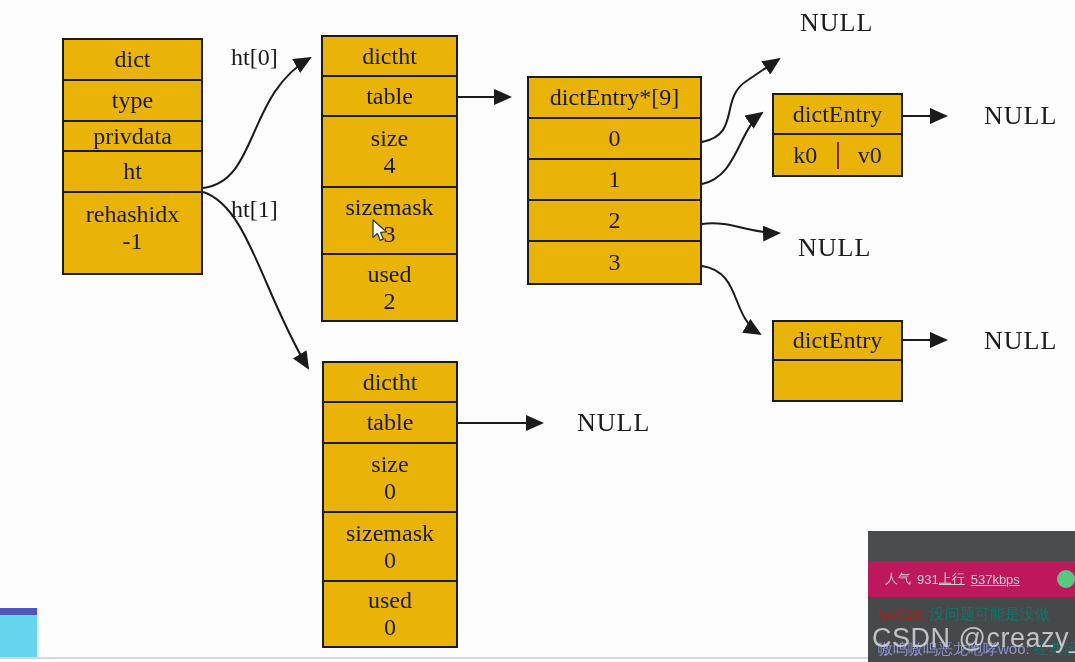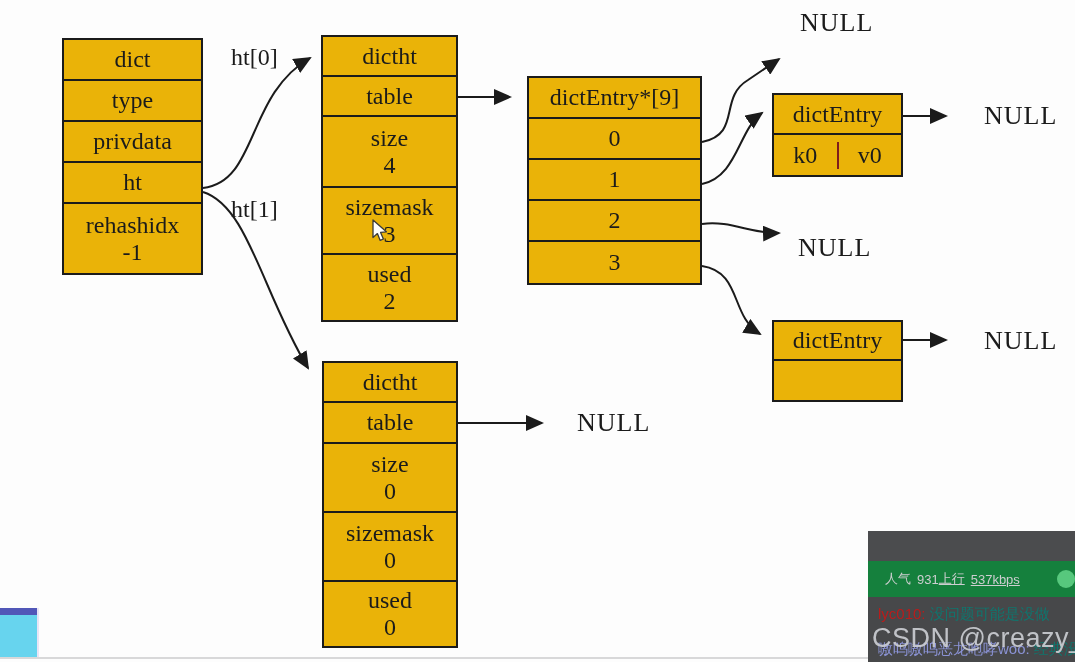--- a/index.html
+++ b/index.html
@@ -68,21 +68,21 @@
     </g>
   </svg>
 
   <div class="box" style="left:62px;top:38px;width:141px;height:237px;">
     <div class="cell" style="height:41px;">
         <span>dict</span>
       </div>
     <div class="cell" style="height:41px;">
         <span>type</span>
       </div>
-    <div class="cell" style="height:41px;align-items:center;">
+    <div class="cell" style="height:30px;align-items:center;">
         <span>privdata</span>
       </div>
     <div class="cell" style="height:41px;">
         <span>ht</span>
       </div>
     <div class="cell two last" style="height:69px;">
       <span>rehashidx</span>
       <span>-1</span>
     </div>
   </div>
@@ -175,21 +175,21 @@
   <div class="flabel nulltxt" style="left:798px;top:233px;">NULL</div>
   <div class="flabel nulltxt" style="left:984px;top:326px;">NULL</div>
   <div class="flabel nulltxt" style="left:577px;top:408px;">NULL</div>
 
   <svg class="cursor" style="left:368px;top:218px;" width="24" height="26">
     <path d="M5,2 L5,19.5 L9.4,15.6 L12.2,22.4 L15.4,21 L12.6,14.4 L18.4,13.8 Z" fill="#ffffff" stroke="#3a3a3a" stroke-width="1.3" stroke-linejoin="round"></path>
   </svg>
 
   <div class="panel">
     <div class="band1"></div>
-    <div class="band2" style="background: #15803d;">
+    <div class="band2" style="background: #be185d;">
       <div class="statgrp" style="margin-left:17px;">
         <span>人气</span>
         <span>931</span>
       </div>
       <div class="statgrp" style="text-decoration:underline;">
         <span>上行</span>
         <span>537kbps</span>
       </div>
     </div>
     <div class="band3" style="background: rgb(71, 72, 74);"></div>

